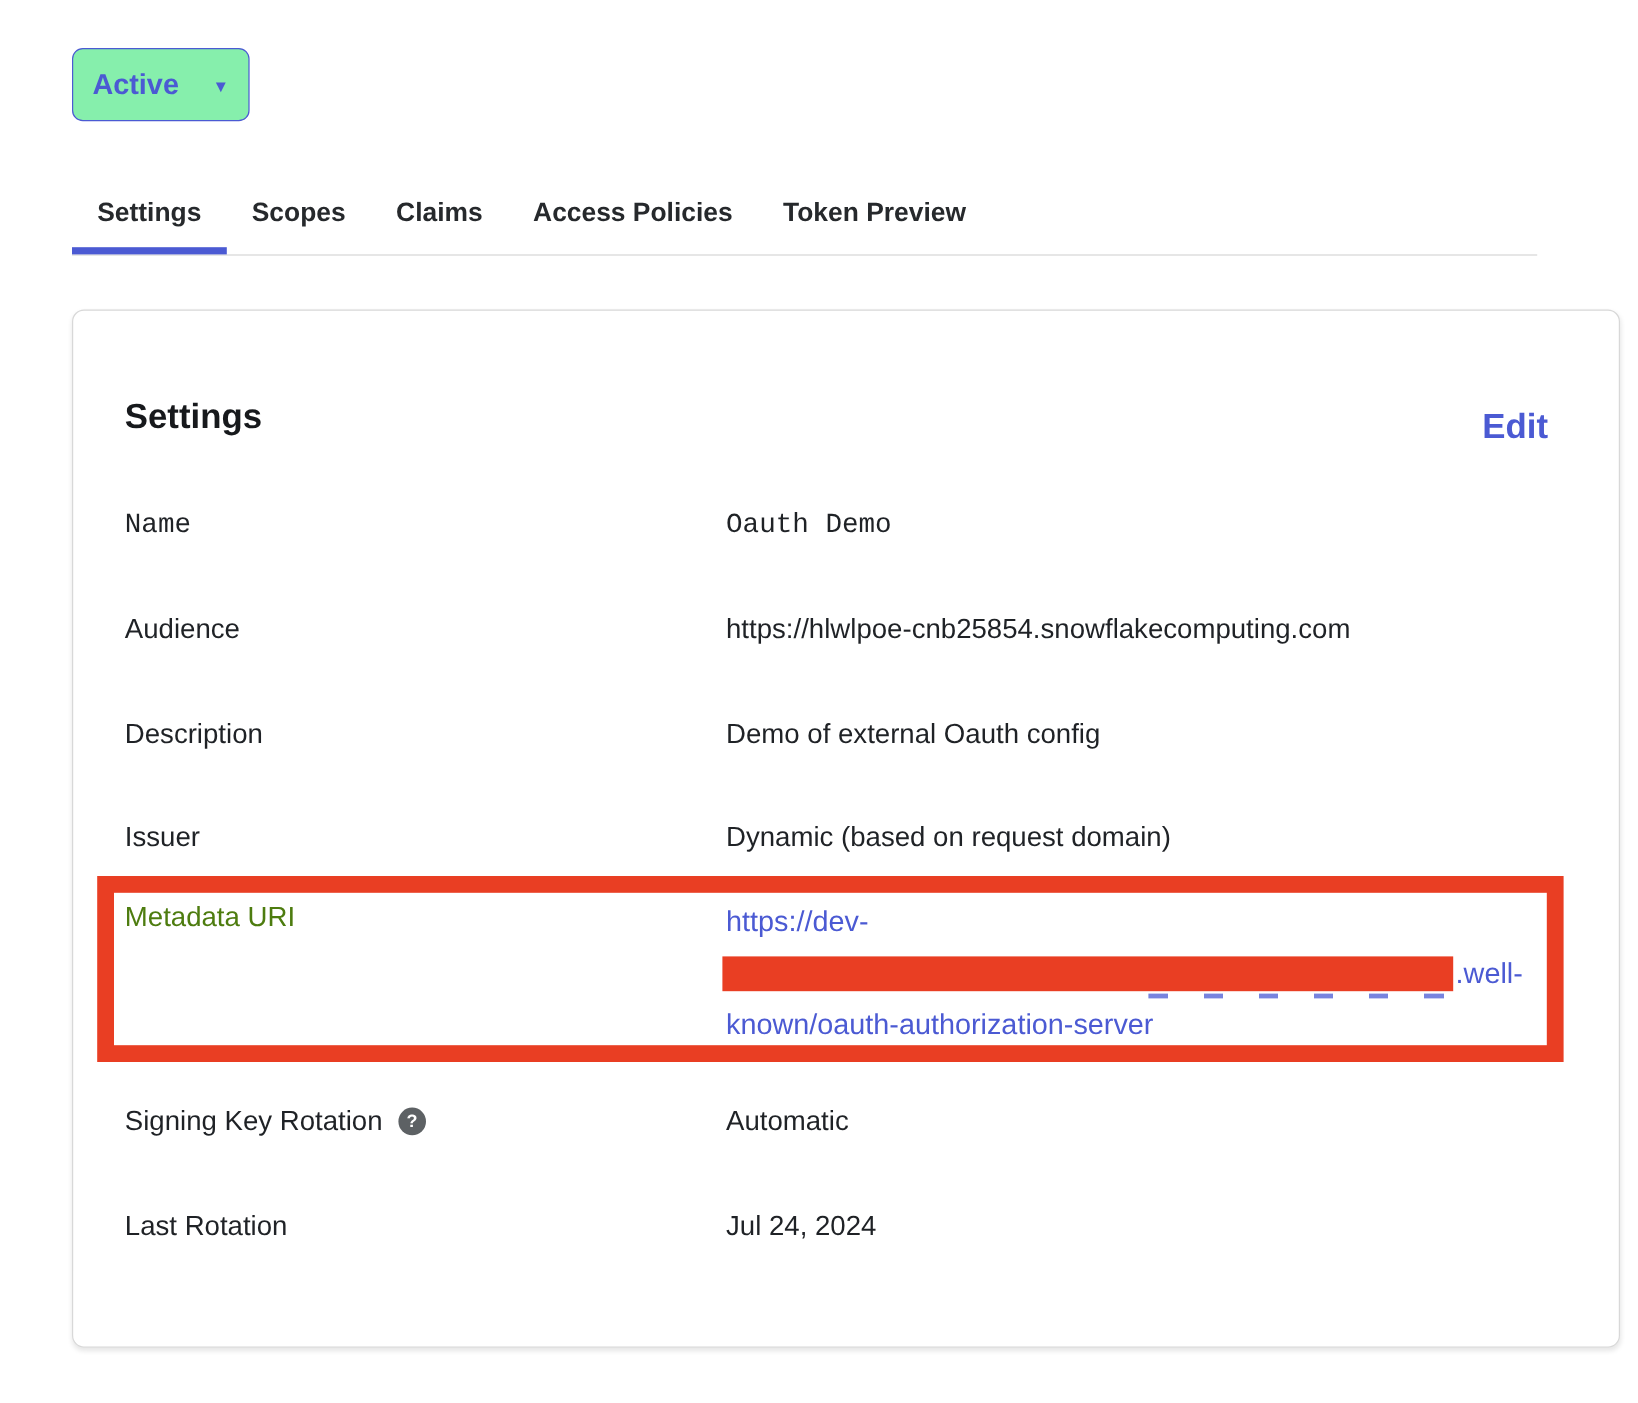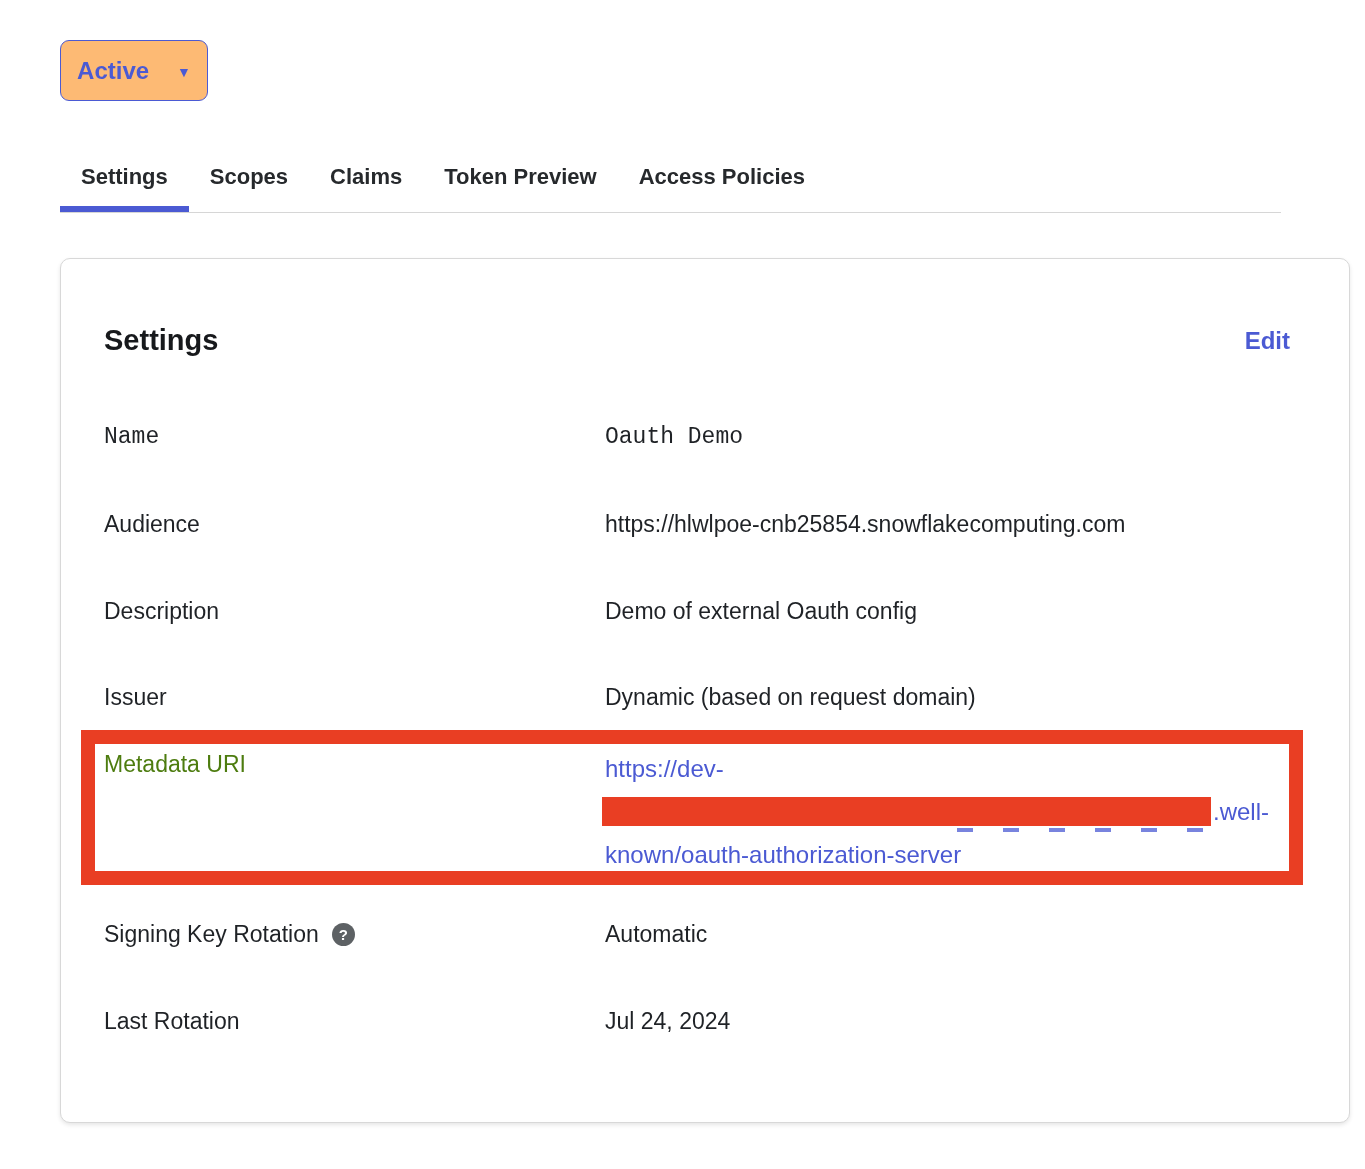--- a/index.html
+++ b/index.html
@@ -2,41 +2,41 @@
 <html><head>
 <meta charset="utf-8">
 <style>
   * { margin:0; padding:0; box-sizing:border-box; }
   html,body { width:1365px; height:1169px; background:#ffffff;
     font-family:"Liberation Sans", sans-serif; color:#1f2226; overflow:hidden; }
   .stage { position:relative; width:1365px; height:1169px; }
 
   
   .active-btn { position:absolute; left:60px; top:40px; width:148px; height:61px;
-    border:1.5px solid #4b5ad3; border-radius:9px; background:#fdba74;
+    border:1.5px solid #4b5ad3; border-radius:9px; background:#86efac;
     display:flex; align-items:center; justify-content:center; gap:28px;
     color:#4b5ad3; font-size:24px; font-weight:700; cursor:pointer; }
   .active-btn .caret { font-size:14px; line-height:1; transform:translateY(1px); }
 
   
   .tabs { position:absolute; left:60px; top:148px; width:1221px; height:65px;
     display:flex; border-bottom:1px solid #d6d6d6; }
   .tab { height:100%; display:flex; align-items:center; padding:0 21px;
     border-bottom:6px solid transparent; font-size:22px; font-weight:700;
     color:#26292c; cursor:pointer; white-space:nowrap; }
   .tab.active { border-bottom-color:#4b5ad3; }
 
   
   .card { position:absolute; left:60px; top:258px; width:1290px; height:865px;
     background:#fff; border:1px solid #d8d8d8; border-radius:10px;
     box-shadow:0 2px 4px rgba(0,0,0,.10); }
   .card-header { position:absolute; left:43px; right:59px; top:65px;
     display:flex; justify-content:space-between; align-items:center; }
   .card-title { font-size:29px; font-weight:700; color:#17191c; }
-  .edit-link { font-size:24px; font-weight:700; color:#4b5ad3; cursor:pointer; }
+  .edit-link { font-size:29px; font-weight:700; color:#4b5ad3; cursor:pointer;margin-top:16px; }
 
   .row { position:absolute; left:43px; right:59px;
     display:grid; grid-template-columns:501px 1fr; font-size:23px; color:#1f2226; }
   .row .label { display:flex; align-items:center; gap:13px; }
   .row-name        { top:165px;font-family:Liberation Mono, monospace; }
   .row-audience    { top:252px; }
   .row-description { top:339px; }
   .row-issuer      { top:425px; }
   .row-signing     { top:662px; }
   .row-last        { top:749px; }
@@ -75,24 +75,24 @@
     <div class="tab active">
       <span>Settings</span>
     </div>
     <div class="tab">
       <span>Scopes</span>
     </div>
     <div class="tab">
       <span>Claims</span>
     </div>
     <div class="tab">
-      <span>Token Preview</span>
+      <span>Access Policies</span>
     </div>
     <div class="tab">
-      <span>Access Policies</span>
+      <span>Token Preview</span>
     </div>
   </div>
 
   <div class="card">
 
     <div class="card-header">
       <div class="card-title">Settings</div>
       <div class="edit-link">Edit</div>
     </div>
 

